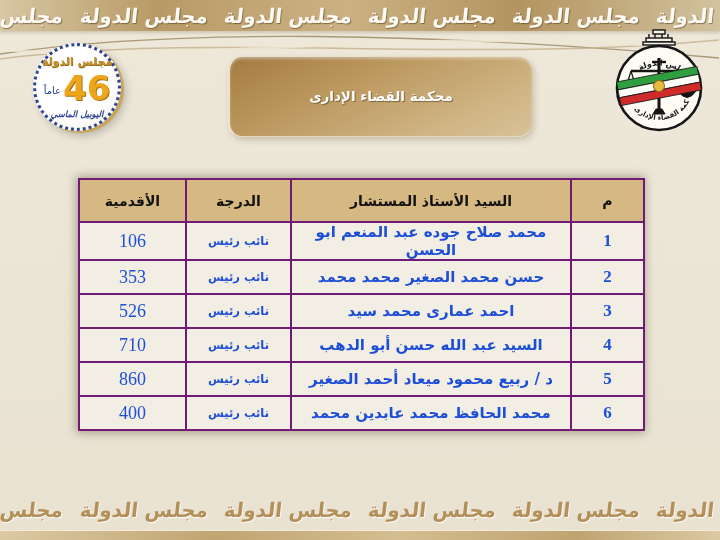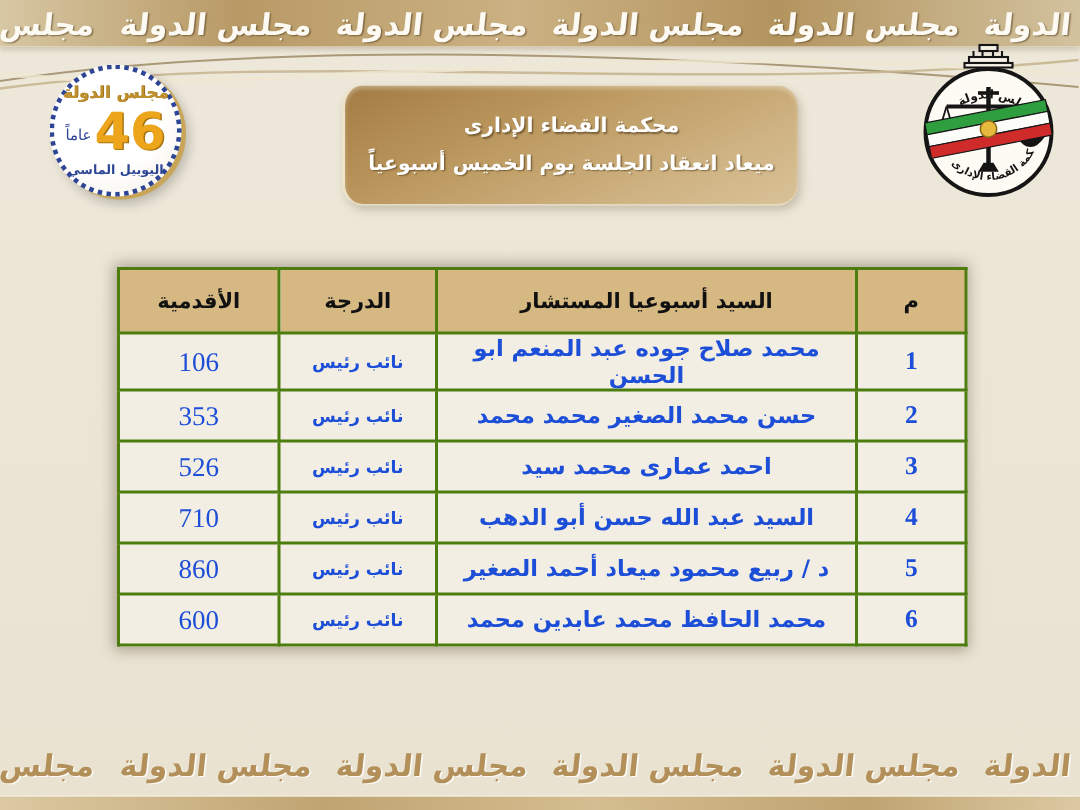--- a/index.html
+++ b/index.html
@@ -42,21 +42,21 @@
     display:flex;flex-direction:column;align-items:center;justify-content:center;
     box-shadow:3px 2px 0 #c9a557,5px 5px 8px rgba(0,0,0,.22);
     z-index:5;text-align:center;direction:rtl;
   }
   .jubilee .council{color:#c2912f;font-weight:bold;font-size:11px;line-height:12px;
     text-shadow:.5px .5px 0 #8d6717;}
   .jubilee .num-row{display:flex;direction:rtl;align-items:center;gap:2px;line-height:34px;}
   .jubilee .num{color:#eda51c;font-weight:bold;font-size:34px;
     text-shadow:1px 1px 0 #a8740f;}
   .jubilee .years{color:#2e4596;font-weight:normal;font-size:10px;align-self:flex-start;margin-top:6px;}
-  .jubilee .diamond{color:#2e4596;font-weight:bold;font-size:8.5px;margin-top:1px;}
+  .jubilee .diamond{color:#2e4596;font-weight:bold;font-size:8.5px;margin-top:1px;font-style:italic;}
   
   .title-box{
     position:absolute;left:228px;top:57px;width:302px;height:79px;border-radius:14px;
     background:linear-gradient(155deg,#a37b42 0%,#bd9a61 40%,#cfb383 75%,#d8c297 100%);
     border-left:2px solid #eee3c9;border-bottom:1px solid #e7dabc;
     box-shadow:inset 0 2px 3px rgba(255,255,255,.35),2px 3px 6px rgba(90,70,40,.25);
     display:flex;flex-direction:column;align-items:center;justify-content:center;
     direction:rtl;text-align:center;z-index:4;
   }
   .title-box .line{
@@ -68,21 +68,21 @@
   
   .table-wrap{
     position:absolute;left:78px;top:178px;width:565px;
     box-shadow:0 0 9px 2px rgba(116,104,86,.55);
   }
   table.roster{
     width:565px;border-collapse:collapse;direction:rtl;table-layout:fixed;
     background:#f2eee3;border:2px solid #1b1b1b;
   }
   table.roster th,table.roster td{
-    border:2px solid #4d7c0f;text-align:center;vertical-align:middle;
+    border:2px solid #701a75;text-align:center;vertical-align:middle;
     padding:0 4px;overflow:hidden;
   }
   table.roster th{
     height:41px;background:#d5b882;color:#111;font-size:14px;font-weight:bold;
   }
   table.roster td{height:32px;color:#1d4ed8;}
   td.cell-index{font-family:"Liberation Serif",serif;font-weight:bold;font-size:17px;}
   td.cell-name{font-weight:bold;font-size:15px;}
   td.cell-rank{font-size:11.5px;font-weight:bold;}
   td.cell-seniority{font-family:"Liberation Serif",serif;font-size:18px;}
@@ -109,21 +109,20 @@
   <div class="council">مجلس الدولة</div>
   <div class="num-row">
     <span class="num">46</span>
     <span class="years">عاماً</span>
   </div>
   <div class="diamond">اليوبيل الماسي</div>
 </div>
 
 <div class="title-box">
   <div class="line">محكمة القضاء الإدارى</div>
-  <div class="line">ميعاد انعقاد الجلسة يوم الخميس أسبوعياً</div>
 </div>
 
 <svg class="emblem" viewBox="0 0 98 108" xmlns="http://www.w3.org/2000/svg">
 
   <g stroke="#151515" stroke-width="1.4" fill="#f5f1e6">
     <rect x="36" y="10" width="26" height="4"></rect>
     <rect x="33" y="14" width="32" height="3"></rect>
     <line x1="39" y1="6" x2="39" y2="10"></line>
       <line x1="45" y1="5" x2="45" y2="10"></line>
     <line x1="52" y1="5" x2="52" y2="10"></line>
@@ -168,21 +167,21 @@
   <table class="roster">
     <colgroup>
       <col style="width:73px">
         <col style="width:280px">
         <col style="width:105px">
         <col style="width:107px">
     </colgroup>
     <thead>
       <tr>
         <th>م</th>
-        <th>السيد أسبوعيا المستشار</th>
+        <th>السيد الأستاذ المستشار</th>
         <th>الدرجة</th>
         <th>الأقدمية</th>
       </tr>
     </thead>
     <tbody id="roster-body">
   <tr>
     <td class="cell-index">1</td>
     <td class="cell-name">محمد صلاح جوده عبد المنعم ابو الحسن</td>
     <td class="cell-rank">نائب رئيس</td>
     <td class="cell-seniority">106</td>
@@ -213,21 +212,21 @@
     <td class="cell-index">5</td>
     <td class="cell-name">د / ربيع محمود ميعاد أحمد الصغير</td>
     <td class="cell-rank">نائب رئيس</td>
     <td class="cell-seniority">860</td>
   </tr>
 
   <tr>
     <td class="cell-index">6</td>
     <td class="cell-name">محمد الحافظ محمد عابدين محمد</td>
     <td class="cell-rank">نائب رئيس</td>
-    <td class="cell-seniority">600</td>
+    <td class="cell-seniority">400</td>
   </tr>
 </tbody>
   </table>
 </div>
 
 <div class="band band-bottom">
     <span class="band-word">مجلس الدولة</span>
     <span class="band-word">مجلس الدولة</span>
     <span class="band-word">مجلس الدولة</span>
     <span class="band-word">مجلس الدولة</span>

